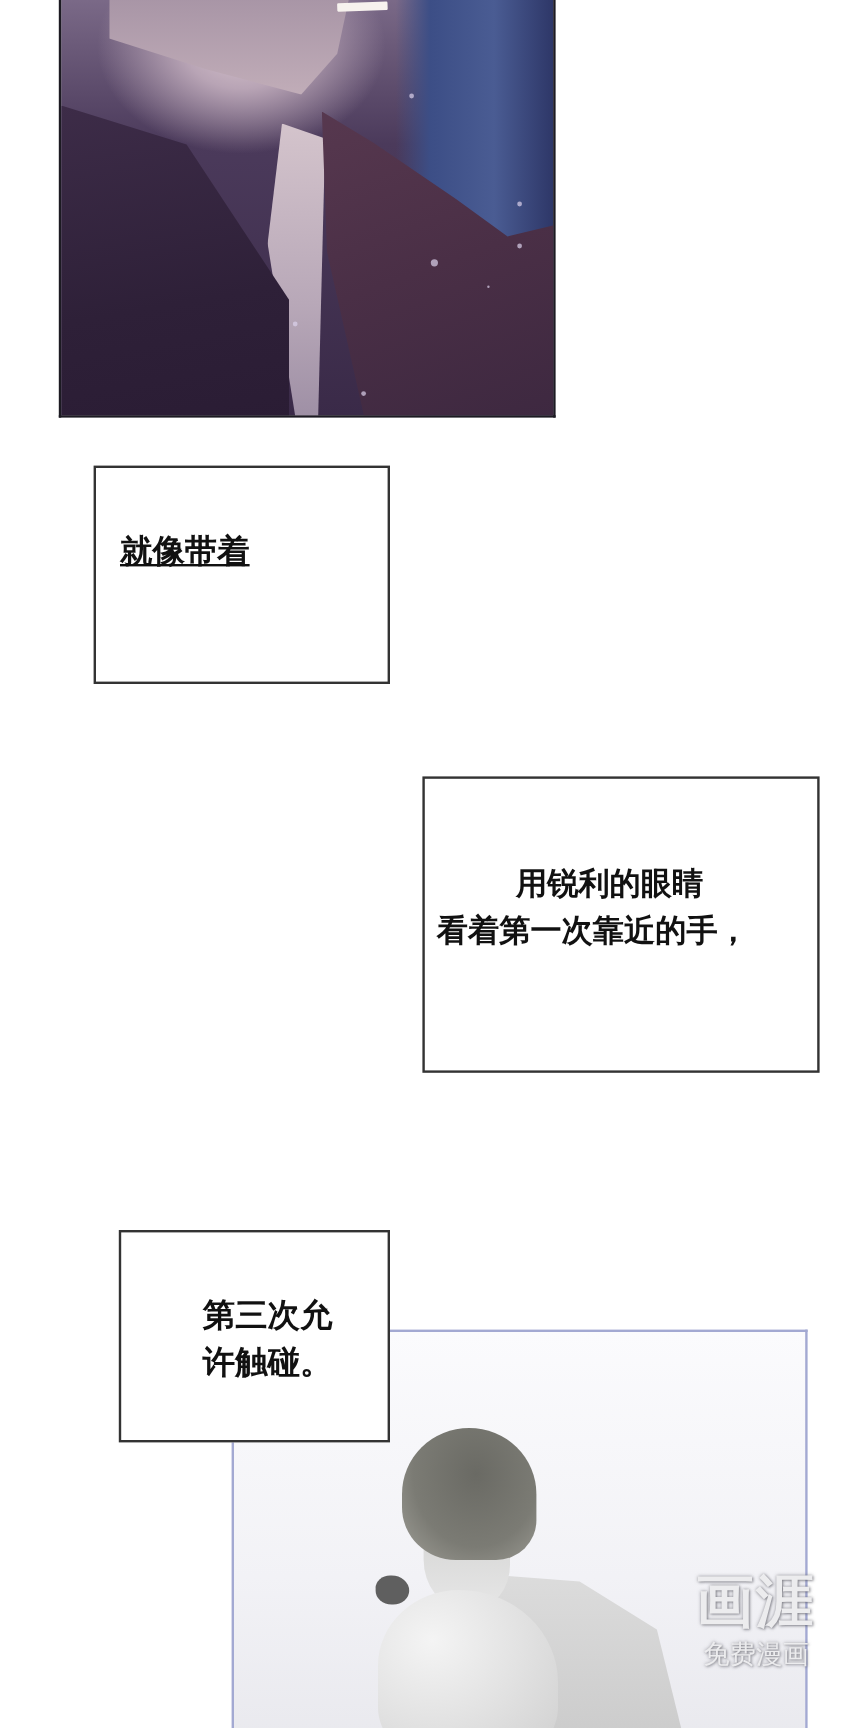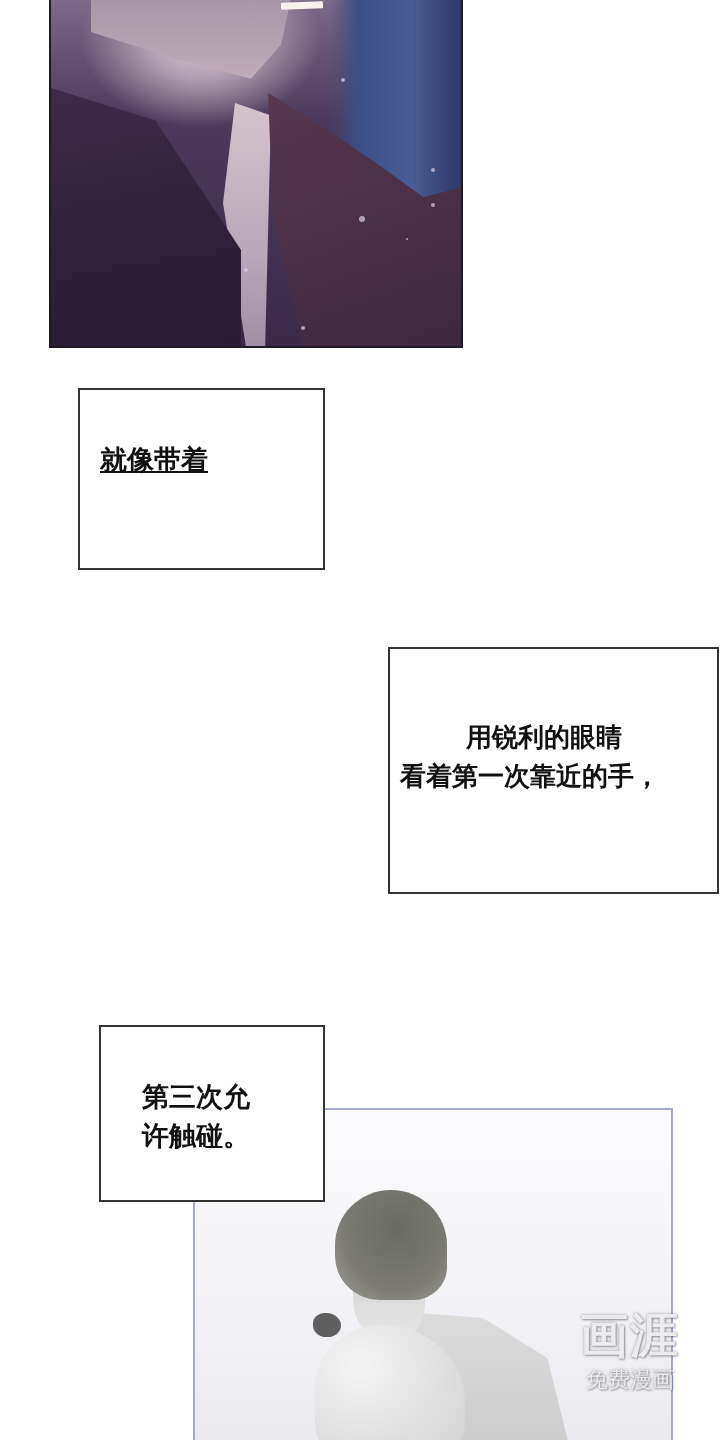--- a/index.html
+++ b/index.html
@@ -46,23 +46,23 @@
 
     
     .caption {
       position: absolute; background: #fff; border: 2px solid #333;
       color: #111; font-size: 27px; font-weight: bold; line-height: 39px;
       box-sizing: border-box;
     }
     .caption .line { display: block; white-space: nowrap; }
     #caption-1 { left: 78px; top: 388px; width: 247px; height: 182px; padding: 50px 0 0 20px; text-decoration: underline; }
     #caption-1 .l2 { margin-left: -16px; }
-    #caption-2 { left: 388px; top: 647px; width: 331px; height: 247px; padding: 69px 4px 0 10px; font-size: 26px; }
+    #caption-2 { left: 352px; top: 647px; width: 331px; height: 247px; padding: 69px 4px 0 10px; font-size: 26px; }
     #caption-2 .l1 { margin-left: 66px; }
-    #caption-3 { left: 99px; top: 1025px; width: 226px; height: 177px; padding: 50px 0 0 41px; z-index: 3; }
+    #caption-3 { left: 99px; top: 1025px; width: 226px; height: 177px; padding: 50px 0 0 68px; z-index: 3; }
 
     
     #panel-bottom {
       left: 193px; top: 1108px; width: 476px; height: 340px;
       border: 2px solid #a3a9d2; border-bottom: none;
       background: linear-gradient(180deg, #fbfbfd 0%, #f2f2f6 60%, #e9e9ee 100%);
     }
     .man-hair {
       position: absolute; left: 140px; top: 80px; width: 112px; height: 110px;
       background: radial-gradient(ellipse at 55% 35%, #6a6a64 0%, #7b7b74 60%, #a09f98 100%);

